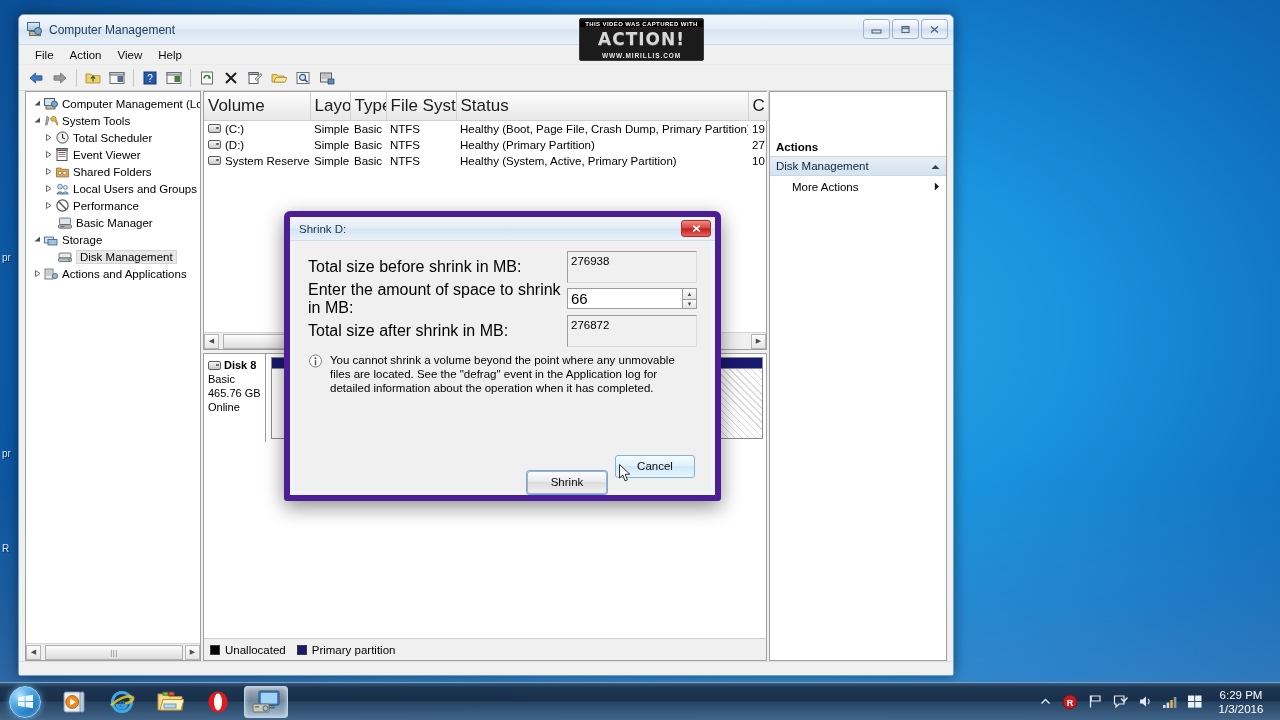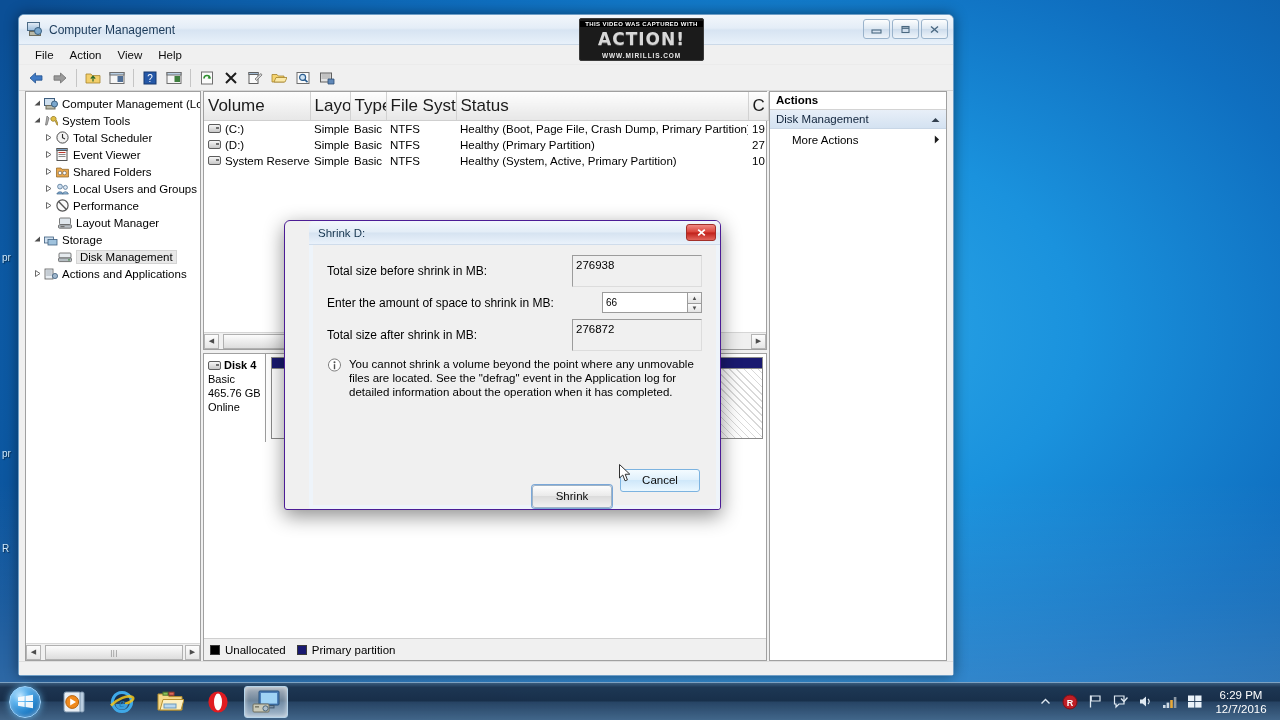--- a/index.html
+++ b/index.html
@@ -186,78 +186,77 @@
   }
   .lg-sw{ width:10px;height:10px;border:1px solid #3a3a3a; }
 
   
   #actionspane{
     width:178px; flex:0 0 178px; margin-right:6px;
     background:#fff; border:1px solid #a0a0a0; display:flex; flex-direction:column;
   }
   #act-title{
     height:18px;flex:0 0 18px; font-weight:bold; font-size:11.5px; padding:2px 0 0 6px;
-    border-bottom:1px solid #d3d3d3; background:#fff;
+    border-bottom:1px solid #d3d3d3; background:#fff;margin-top:47px;
   }
   .act-group{
     height:19px; display:flex; align-items:center; padding:0 6px 0 6px; font-size:11.5px;
     background:linear-gradient(180deg,#e8eff8,#d4e2f1);
     border-bottom:1px solid #c8d6e6; color:#10233b;
   }
   .act-group .spacer{ flex:1 1 auto; }
   .act-item{
     height:22px; display:flex; align-items:center; padding:0 6px 0 22px; font-size:11.5px;
   }
   .act-item .spacer{ flex:1 1 auto; }
 
   #statusbar{
     height:14px;flex:0 0 14px; background:#f0f0f0; border-top:1px solid #dedede;
   }
 
   
   #dialog{
-    position:absolute; left:265px; top:205px; width:437px; height:290px;
+    position:absolute; left:265px; top:196px; width:437px; height:290px;
     background:#f0f0f0;
-    border:1px solid #4c1d95;
+    border:6px solid #4c1d95;
     border-radius:6px 6px 3px 3px;
     box-shadow:0 6px 20px rgba(0,0,0,.45);
     display:flex; flex-direction:column;
     z-index:40;
-    padding-left:24px;
   }
   #dlg-title{
     height:24px;flex:0 0 24px; position:relative;
     background:linear-gradient(180deg,#f2f7fc 0%,#e3edf7 48%,#d6e3f1 52%,#eaf2fb 100%);
     border-radius:5px 5px 0 0; border-bottom:1px solid #cfdceb;
     display:flex; align-items:center; padding-left:9px;
     font-size:11.5px; color:#16354f;
   }
   #dlg-close{
     position:absolute; right:4px; top:3px; width:30px; height:17px;
     background:linear-gradient(180deg,#f08a84,#d9433a 48%,#c0201a 52%,#e2665d);
     border:1px solid #a33029; border-radius:3px;
     display:flex;align-items:center;justify-content:center;
   }
   #dlg-body{
     flex:1 1 auto; background:#f0f0f0; padding:14px 14px 0 14px; display:flex; flex-direction:column;
     border-left:4px solid #eef4fa; border-right:4px solid #eef4fa;
   }
   .frow{ display:flex; align-items:center; height:23px; margin-bottom:9px; }
-  .frow .flab{ flex:1 1 auto; font-size:12px; color:#000; }
+  .frow .flab{ flex:1 1 auto; font-size:16px; color:#000; }
   .fval{
     width:130px; flex:0 0 130px; height:32px; background:#f0f0f0;
     border-top:1px solid #9c9c9c; border-left:1px solid #9c9c9c;
     border-right:1px solid #dcdcdc; border-bottom:1px solid #dcdcdc;
     font-size:11.5px; padding:1px 3px; color:#000; line-height:16px;
   }
   .fspin{ width:130px; flex:0 0 130px; height:21px; display:flex; }
   .fspin input{
     flex:1 1 auto; min-width:0; height:21px; border:1px solid #9c9c9c; border-right:none;
-    background:#fff; font-size:10px; padding:1px 3px; font-family:"Liberation Sans",sans-serif;
-    outline:none; color:#000;margin-left:30px;
+    background:#fff; font-size:15px; padding:1px 3px; font-family:"Liberation Sans",sans-serif;
+    outline:none; color:#000;
   }
   .spin-btns{ width:15px; flex:0 0 15px; display:flex; flex-direction:column; }
   .spin-btns div{
     flex:1 1 50%; border:1px solid #9c9c9c; background:linear-gradient(180deg,#fbfbfb,#e4e4e4);
     display:flex;align-items:center;justify-content:center;font-size:6px;color:#505050;
   }
   .spin-btns div:first-child{ border-bottom:none; }
 
   #dlg-info{ display:flex; margin-top:2px; }
   .info-ico{
@@ -565,21 +564,21 @@
         </div>
 
         <div class="tnode d3">
           <span class="tico">
             <svg width="14" height="12" viewBox="0 0 14 12">
                 <rect x="1.5" y="1" width="11" height="6.5" rx="1" fill="#dfe6ec" stroke="#5a5a5a" stroke-width=".8"></rect>
                 <rect x="0.5" y="7.8" width="13" height="3.4" rx="1" fill="#b9bfc4" stroke="#5a5a5a" stroke-width=".8"></rect>
                 <rect x="2.5" y="9" width="4" height="1.2" fill="#6f6f6f"></rect>
               </svg>
           </span>
-          <span class="tlab">Layout Manager</span>
+          <span class="tlab">Basic Manager</span>
         </div>
 
         <div class="tnode d1">
           <span class="exp">
               <svg width="7" height="7" viewBox="0 0 7 7">
                 <path d="M0.5 5.5 L6 5.5 L6 0.5 Z" fill="#4f4f4f"></path>
               </svg>
             </span>
           <span class="tico">
             <svg width="14" height="12" viewBox="0 0 14 12">
@@ -700,21 +699,21 @@
           <div class="sb-arrow">▶</div>
         </div>
       </div>
 
       <div id="graphpane">
         <div id="graph-inner">
           <div class="disk-block">
             <div class="disk-head">
               <div class="dh-title">
                 <span class="drive-ico"></span>
-                <span>Disk 4</span>
+                <span>Disk 8</span>
               </div>
               <div>Basic</div>
               <div>465.76 GB</div>
               <div>Online</div>
             </div>
             <div class="disk-bars">
               <div class="part" style="flex:0 0 30px">
                 <div class="pbar"></div>
                 <div class="pbody"></div>
               </div>
@@ -918,16 +917,16 @@
     <span class="tray-ico">
       <svg width="16" height="15" viewBox="0 0 16 15">
           <rect x="1" y="1.5" width="6.3" height="5.6" fill="#eaf2f9"></rect>
           <rect x="8.2" y="1.5" width="6.3" height="5.6" fill="#eaf2f9"></rect>
           <rect x="1" y="8" width="6.3" height="5.6" fill="#eaf2f9"></rect>
           <rect x="8.2" y="8" width="6.3" height="5.6" fill="#eaf2f9"></rect>
         </svg>
     </span>
     <div id="clock">
       <div>6:29 PM</div>
-      <div>12/7/2016</div>
+      <div>1/3/2016</div>
     </div>
   </div>
 </div>
 
 </body></html>

